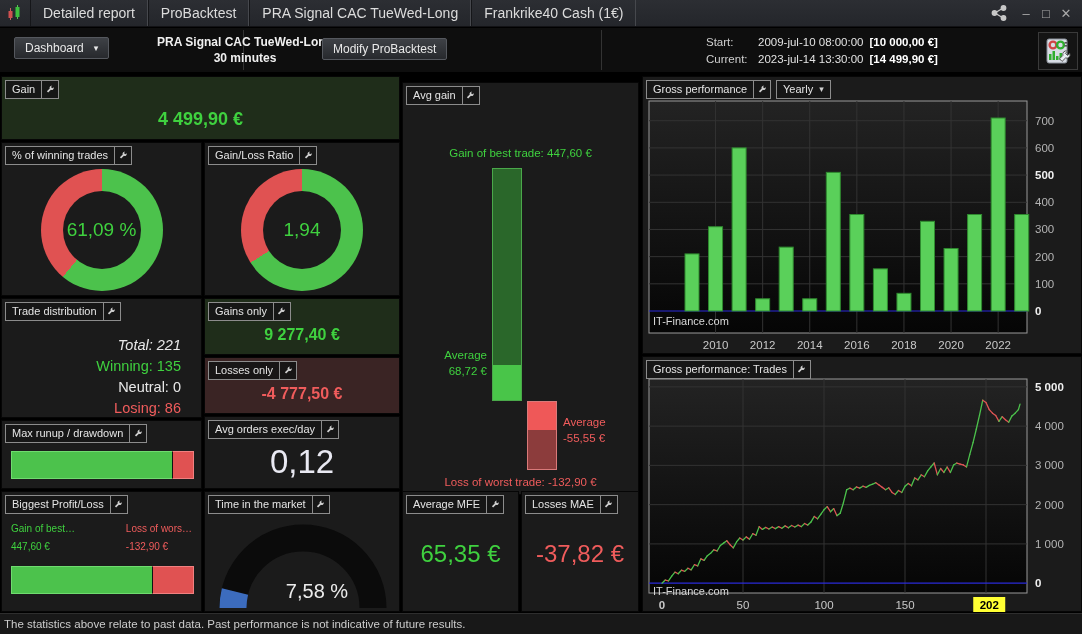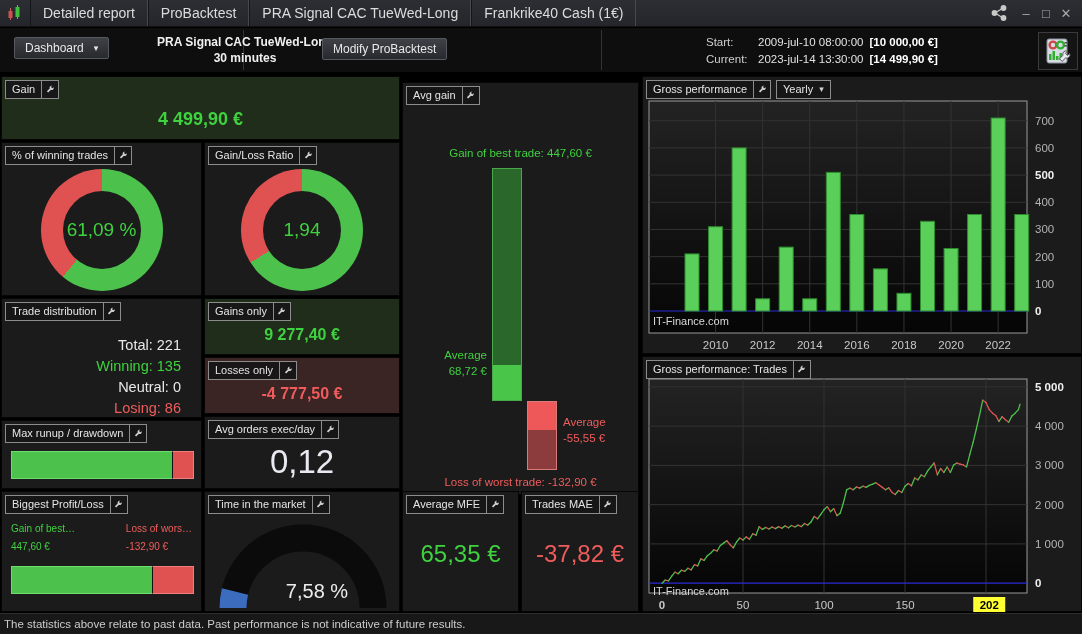--- a/index.html
+++ b/index.html
@@ -217,21 +217,21 @@
   <div class="panel" id="p-tradedist" style="left:1px;top:298px;width:201px;height:120px">
     <div class="chip">
         <span class="lbl">Trade distribution</span>
         <span class="wr">
           <svg width="9" height="9" viewBox="0 0 16 16">
             <path fill="#cfcfcf" d="M13.6 4.2a3.5 3.5 0 0 1-4.8 4.3l-5 5-2.2-2.2 5-5a3.5 3.5 0 0 1 4.3-4.8L8.8 3.6l2.3 2.3 2.5-1.7z"></path>
           </svg>
         </span>
       </div>
     <div class="rows" id="tradedist-rows">
-        <div style="color: rgb(232, 232, 232);">Total: 221</div>
+        <div style="color: rgb(232, 232, 232); font-style: italic;">Total: 221</div>
         <div style="color: rgb(63, 209, 63);">Winning: 135</div>
         <div style="color: rgb(232, 232, 232);">Neutral: 0</div>
         <div style="color: rgb(240, 92, 92);">Losing: 86</div>
       </div>
   </div>
 
   <div class="panel" style="left:1px;top:420px;width:201px;height:69px">
     <div class="chip">
         <span class="lbl">Max runup / drawdown</span>
         <span class="wr">
@@ -348,21 +348,21 @@
         <span class="wr">
           <svg width="9" height="9" viewBox="0 0 16 16">
             <path fill="#cfcfcf" d="M13.6 4.2a3.5 3.5 0 0 1-4.8 4.3l-5 5-2.2-2.2 5-5a3.5 3.5 0 0 1 4.3-4.8L8.8 3.6l2.3 2.3 2.5-1.7z"></path>
           </svg>
         </span>
       </div>
     <div class="big green">65,35 €</div>
   </div>
   <div class="panel" id="p-mae" style="left:521px;top:491px;width:118px;height:121px">
     <div class="chip">
-        <span class="lbl">Trades MAE</span>
+        <span class="lbl">Losses MAE</span>
         <span class="wr">
           <svg width="9" height="9" viewBox="0 0 16 16">
             <path fill="#cfcfcf" d="M13.6 4.2a3.5 3.5 0 0 1-4.8 4.3l-5 5-2.2-2.2 5-5a3.5 3.5 0 0 1 4.3-4.8L8.8 3.6l2.3 2.3 2.5-1.7z"></path>
           </svg>
         </span>
       </div>
     <div class="big red">-37,82 €</div>
   </div>
 
   <div class="panel" style="left:642px;top:76px;width:440px;height:278px">

